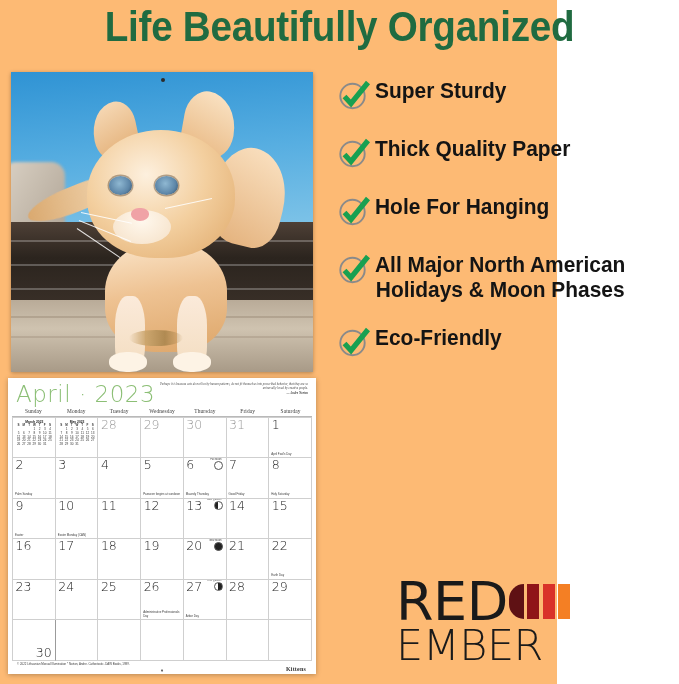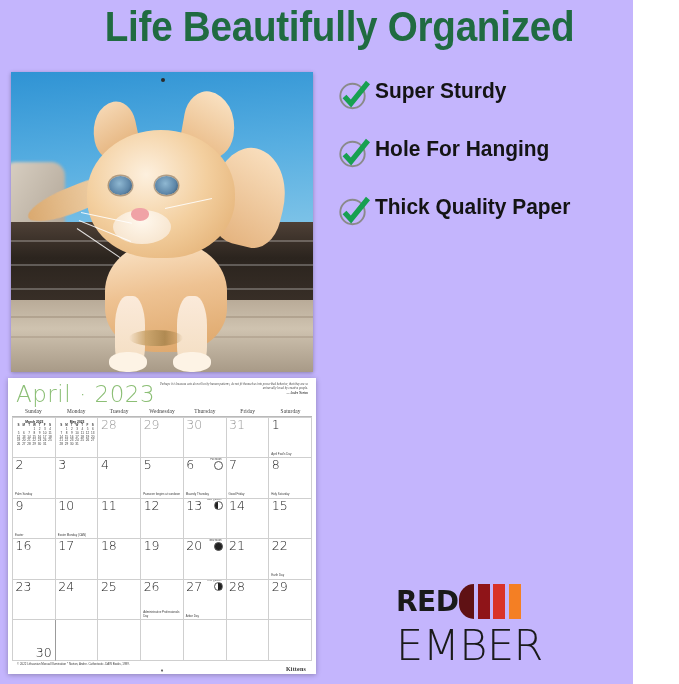--- a/index.html
+++ b/index.html
@@ -9,23 +9,23 @@
   }
   body {
     width: 679px;
     height: 684px;
     overflow: hidden;
     font-family: "Liberation Sans", sans-serif;
     -webkit-font-smoothing: antialiased;
   }
   .page {
     position: relative;
-    width: 633px;
+    width: 557px;
     height: 684px;
-    background: #c4b5fd;
+    background: #fdba74;
   }
 
   
   .headline {
     position: absolute;
     left: 0;
     top: 2px;
     width: 679px;
     text-align: center;
     color: #206b41;
@@ -395,22 +395,22 @@
     top: 582px;
     width: 270px;
   }
   .logo-row1 {
     display: flex;
     align-items: flex-start;
     height: 40px;
   }
   .logo-word {
     font-family: "DejaVu Sans", sans-serif;
-    font-weight: 700;
-    font-size: 28px;
+    font-weight: 400;
+    font-size: 54px;
     line-height: 40px;
     letter-spacing: -0.5px;
     color: #1a1a1a;
   }
   .logo-bars {
     display: flex;
     align-items: flex-start;
     margin-left: 1px;
     height: 36px;
     padding-top: 2px;
@@ -780,30 +780,49 @@
         </span>
         <div class="label">Super Sturdy</div>
       </div>
       <div class="feature">
         <span class="ckwrap">
           <svg width="38" height="36" viewBox="0 0 38 36">
             <circle cx="15.5" cy="19" r="12.2" fill="none" stroke="#8a8a8a" stroke-width="1.9"></circle>
             <path d="M7.5 19.5 L14 26.5 L31 5.5" fill="none" stroke="#18a051" stroke-width="5.2" stroke-linecap="butt" stroke-linejoin="miter"></path>
           </svg>
         </span>
-        <div class="label">Hole For Hanging</div>
+        <div class="label">Thick Quality Paper</div>
       </div>
       <div class="feature">
         <span class="ckwrap">
           <svg width="38" height="36" viewBox="0 0 38 36">
             <circle cx="15.5" cy="19" r="12.2" fill="none" stroke="#8a8a8a" stroke-width="1.9"></circle>
             <path d="M7.5 19.5 L14 26.5 L31 5.5" fill="none" stroke="#18a051" stroke-width="5.2" stroke-linecap="butt" stroke-linejoin="miter"></path>
           </svg>
         </span>
-        <div class="label">Thick Quality Paper</div>
+        <div class="label">Hole For Hanging</div>
+      </div>
+      <div class="feature">
+        <span class="ckwrap">
+          <svg width="38" height="36" viewBox="0 0 38 36">
+            <circle cx="15.5" cy="19" r="12.2" fill="none" stroke="#8a8a8a" stroke-width="1.9"></circle>
+            <path d="M7.5 19.5 L14 26.5 L31 5.5" fill="none" stroke="#18a051" stroke-width="5.2" stroke-linecap="butt" stroke-linejoin="miter"></path>
+          </svg>
+        </span>
+        <div class="label">All Major North American
+Holidays &amp; Moon Phases</div>
+      </div>
+      <div class="feature">
+        <span class="ckwrap">
+          <svg width="38" height="36" viewBox="0 0 38 36">
+            <circle cx="15.5" cy="19" r="12.2" fill="none" stroke="#8a8a8a" stroke-width="1.9"></circle>
+            <path d="M7.5 19.5 L14 26.5 L31 5.5" fill="none" stroke="#18a051" stroke-width="5.2" stroke-linecap="butt" stroke-linejoin="miter"></path>
+          </svg>
+        </span>
+        <div class="label">Eco-Friendly</div>
       </div>
     </div>
 
   <div class="logo">
     <div class="logo-row1">
       <span class="logo-word">RED</span>
       <span class="logo-bars" id="logo-bars">
           <span class="bar first" style="background: rgb(95, 17, 20);"></span>
           <span class="bar" style="background: rgb(143, 20, 24);"></span>
           <span class="bar" style="background: rgb(217, 50, 41);"></span>

